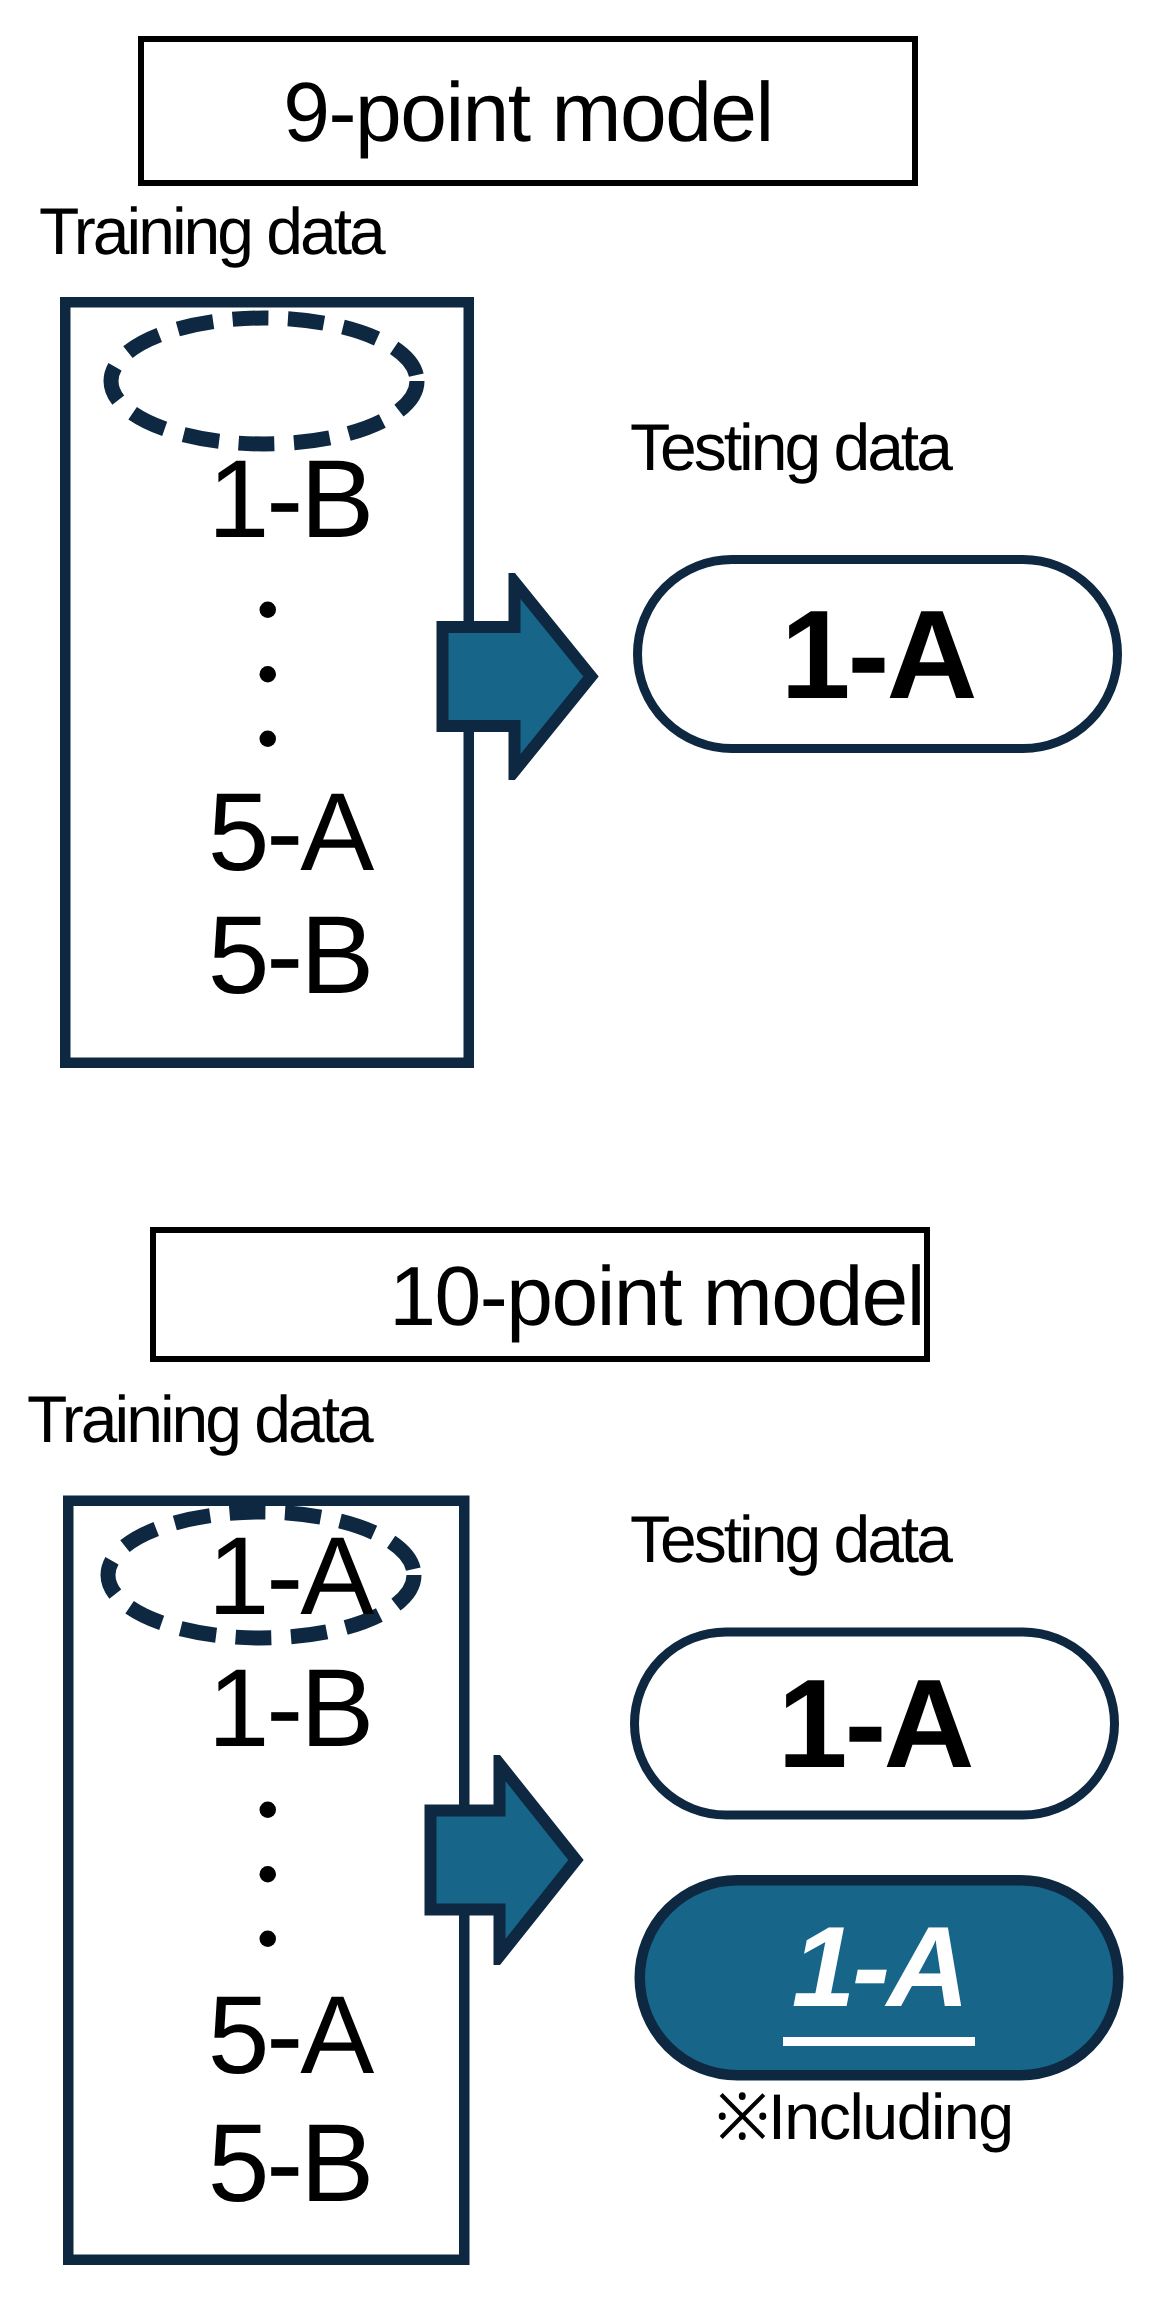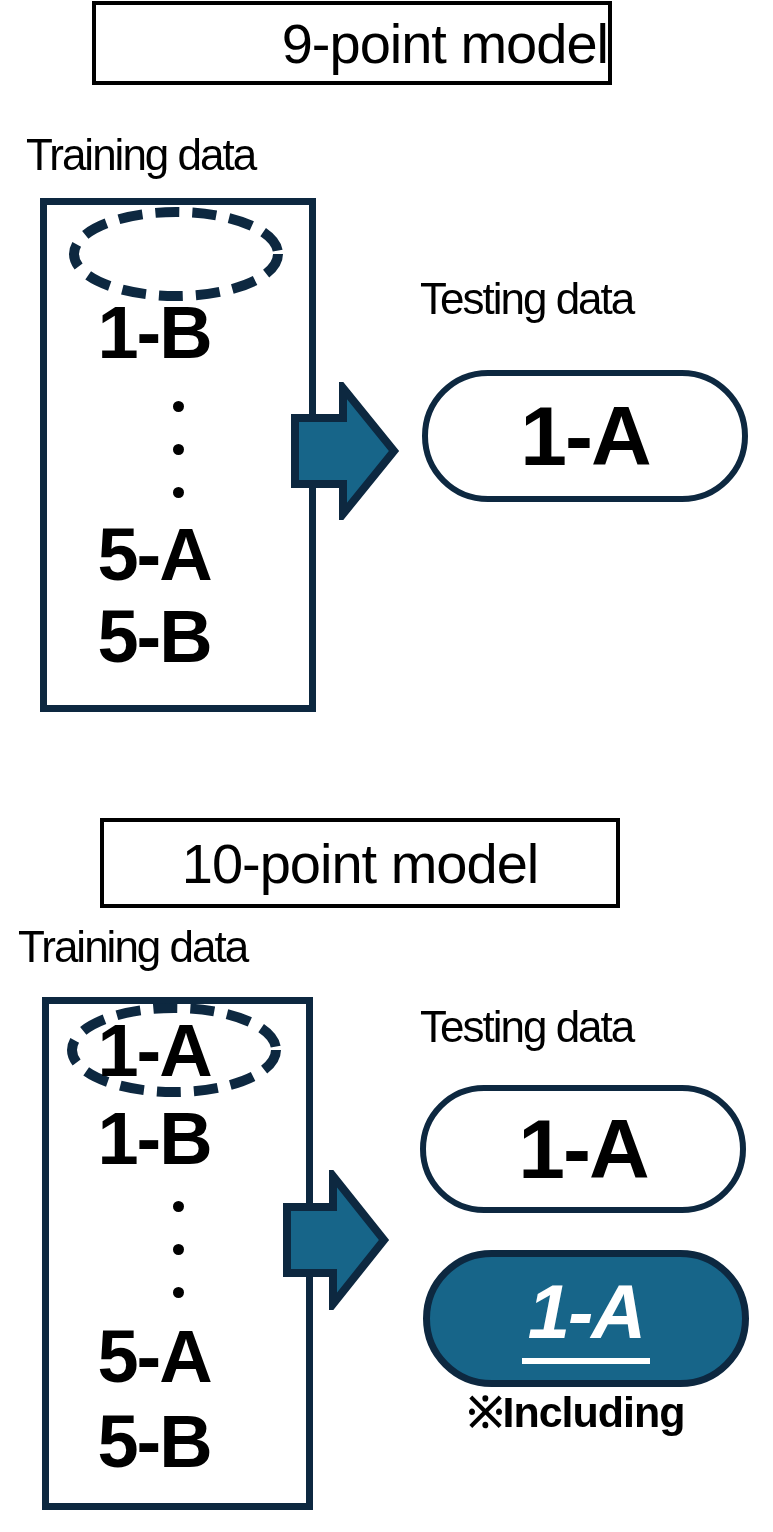--- a/index.html
+++ b/index.html
@@ -33,23 +33,24 @@
   }
   
   .training-box{
     border:7px solid var(--navy);
     box-sizing:border-box;
     background:var(--white);
   }
   
   .t-item{
     width:228px;text-align:center;
-    font-size:74px;font-weight:bold;color:var(--black);
+    font-size:74px;font-weight:normal;color:var(--black);
     letter-spacing:-2px;line-height:1;white-space:nowrap;
     z-index:3;
+    padding-left:39px;
   }
   .dots{display:flex;flex-direction:column;align-items:center;}
   .dot{
     width:11px;height:11px;border-radius:50%;
     background:var(--black);
     margin-bottom:32px;
   }
   .dot:last-child{margin-bottom:0;}
   
   .stadium{
@@ -66,32 +67,32 @@
     background:var(--teal);
     border-width:7px;
   }
   .stadium.filled span{
     font-size:76px;font-style:italic;color:var(--white);
     border-bottom:6px solid var(--white);
     padding:0 6px 8px 6px;
   }
   .note{
     text-align:center;
-    font-size:43px;font-weight:bold;color:var(--black);
+    font-size:43px;font-weight:normal;color:var(--black);
     line-height:1.22;letter-spacing:-1px;
   }
   .note span{display:block;white-space:nowrap;}
   svg{display:block;}
 </style>
 </head>
 <body>
 
 <div class="canvas">
 
-  <div class="abs title-box" style="left:92px;top:1px;width:520px;height:84px;justify-content:flex-end;">
+  <div class="abs title-box" style="left:92px;top:24px;width:520px;height:100px;">
     <span>9-point model</span>
   </div>
 
   <div class="abs section-label" style="left:26px;top:130px;">Training data</div>
 
   <div class="abs training-box" style="left:40px;top:198px;width:276px;height:514px;"></div>
 
   <svg class="abs" style="left:62px;top:202px;z-index:2;" width="228" height="104" viewBox="0 0 228 104">
     <ellipse cx="114" cy="52" rx="102" ry="42" fill="none" stroke="#0d2840" stroke-width="10" stroke-dasharray="24 13"></ellipse>
   </svg>
@@ -111,21 +112,21 @@
   <svg class="abs" style="left:290px;top:382px;z-index:4;" width="110" height="138" viewBox="0 0 110 138">
     <polygon points="5,36 53,36 53,6 104,69 53,132 53,102 5,102" fill="#176589" stroke="#0d2840" stroke-width="8" stroke-linejoin="miter"></polygon>
   </svg>
 
   <div class="abs section-label" style="left:420px;top:274px;">Testing data</div>
 
   <div class="abs stadium" style="left:422px;top:370px;width:326px;height:132px;border-radius:66px;">
     <span>1-A</span>
   </div>
 
-  <div class="abs title-box" style="left:100px;top:818px;width:520px;height:90px;">
+  <div class="abs title-box" style="left:100px;top:818px;width:520px;height:90px;justify-content:flex-end;">
     <span>10-point model</span>
   </div>
 
   <div class="abs section-label" style="left:18px;top:922px;">Training data</div>
 
   <div class="abs training-box" style="left:42px;top:997px;width:271px;height:513px;"></div>
 
   <svg class="abs" style="left:60px;top:998px;z-index:2;" width="228" height="104" viewBox="0 0 228 104">
     <ellipse cx="114" cy="52" rx="102" ry="42" fill="none" stroke="#0d2840" stroke-width="10" stroke-dasharray="24 13"></ellipse>
   </svg>

